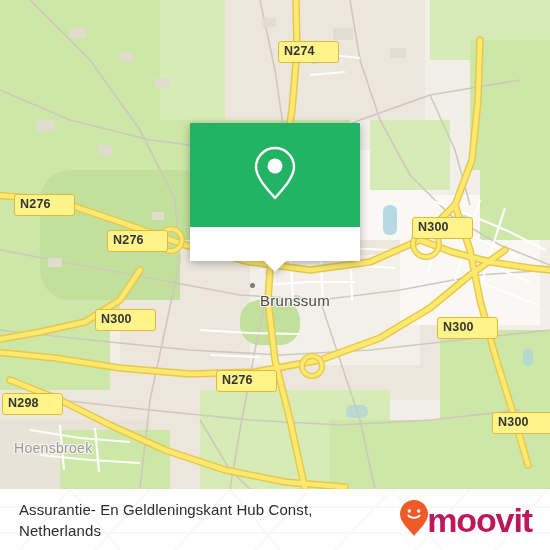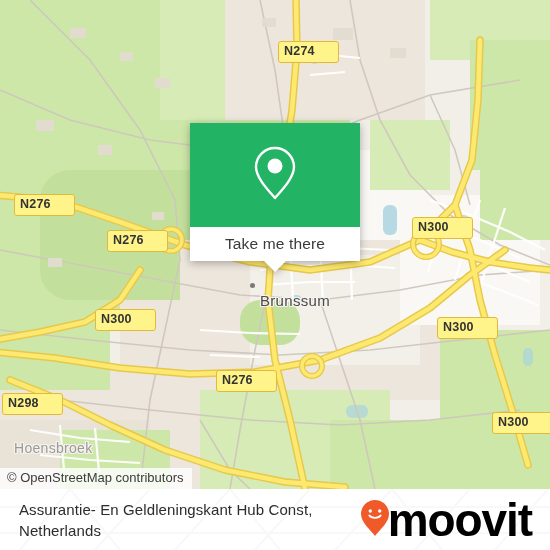--- a/index.html
+++ b/index.html
@@ -180,23 +180,23 @@
   #footer-logo {
     position: absolute;
     right: 18px;
     top: 50%;
     transform: translateY(-50%);
     z-index: 3;
     display: flex;
     align-items: center;
   }
   #footer-logo .logo-word {
-    font-size: 46px;
+    font-size: 34px;
     font-weight: bold;
-    color: #000000;
+    color: #be185d;
     letter-spacing: -1.1px;
     line-height: 1;
     margin-left: -2px;
   }
 </style>
 </head>
 <body>
 
 <div id="app">
 
@@ -343,28 +343,24 @@
     <div id="popup-card">
       <div class="card-top">
         <span>
           <svg width="48" height="60" viewBox="0 0 48 60" aria-hidden="true">
             <path d="M24 5 C13.5 5 5 13.5 5 24 C5 35 18 48 24 55 C30 48 43 35 43 24 C43 13.5 34.5 5 24 5 Z" fill="none" stroke="#FFFFFF" stroke-width="2.4" stroke-linejoin="round"></path>
             <circle cx="24" cy="23" r="7.5" fill="#FFFFFF"></circle>
           </svg>
         </span>
       </div>
       <div class="card-bottom">
-        <span class="cta-label">Take me there</span>
         <span class="tail"></span>
       </div>
     </div>
 
-    <div id="attribution">
-      <span>© OpenStreetMap contributors</span>
-    </div>
   </div>
 
   <div id="footer">
     <svg id="footer-watermark" viewBox="0 0 550 61" preserveAspectRatio="none">
       <g stroke="#E9E9E9" stroke-width="2" fill="none">
         <path d="M 20,61 L 70,0"></path>
         <path d="M 95,61 L 150,0"></path>
         <path d="M 175,61 L 230,0"></path>
         <path d="M 255,61 L 310,0"></path>
         <path d="M 335,61 L 392,0"></path>

